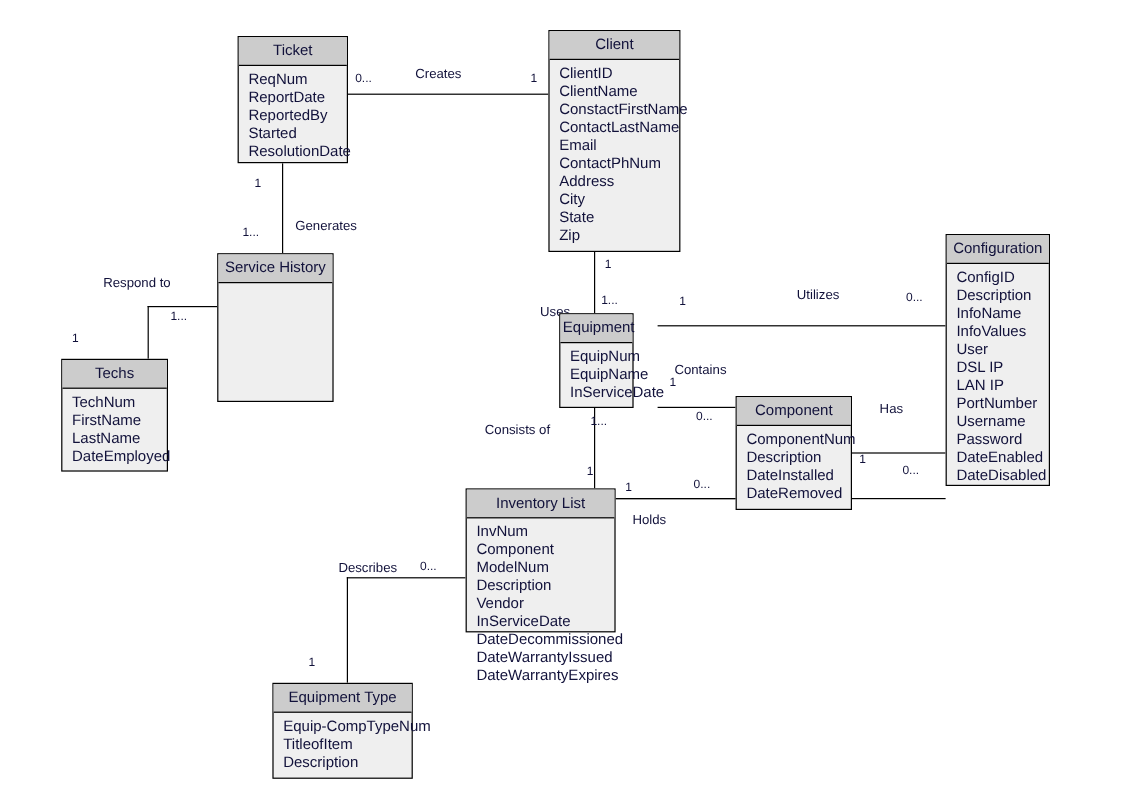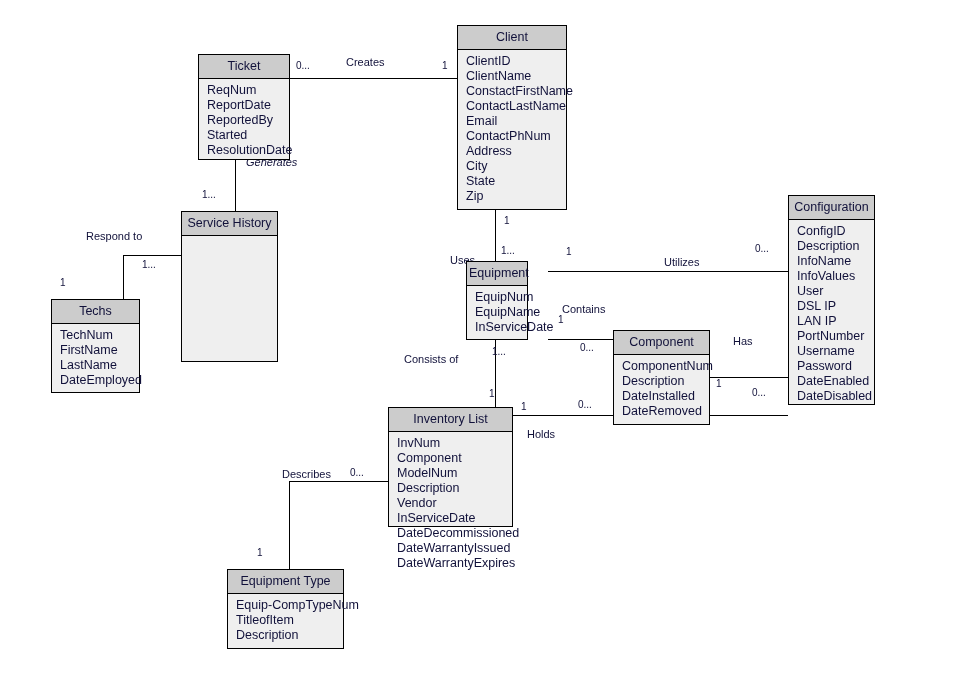--- a/index.html
+++ b/index.html
@@ -87,48 +87,48 @@
     <div class="edge edge-h" style="left: 548px; top: 339px; width: 65px;"></div>
     <div class="edge edge-h" style="left: 710px; top: 377px; width: 78px;"></div>
     <div class="edge edge-v" style="left: 495px; top: 340px; height: 67px;"></div>
     <div class="edge edge-h" style="left: 513px; top: 415px; width: 275px;"></div>
     <div class="edge edge-h" style="left: 513px; top: 415px; width: 100px;"></div>
     <div class="edge edge-h" style="left: 289px; top: 481px; width: 99px;"></div>
     <div class="edge edge-v" style="left: 289px; top: 481px; height: 88px;"></div>
     <div class="elabel" style="left: 346px; top: 56px;">Creates</div>
     <div class="card" style="left: 296px; top: 60px;">0...</div>
     <div class="card" style="left: 442px; top: 60px;">1</div>
-    <div class="elabel" style="left: 246px; top: 156px; font-style: italic;">Generates</div>
+    <div class="elabel" style="left: 246px; top: 183px;">Generates</div>
     <div class="card" style="left: 212px; top: 148px;">1</div>
     <div class="card" style="left: 202px; top: 189px;">1...</div>
     <div class="elabel" style="left: 86px; top: 230px;">Respond to</div>
     <div class="card" style="left: 142px; top: 259px;">1...</div>
     <div class="card" style="left: 60px; top: 277px;">1</div>
     <div class="elabel" style="left: 450px; top: 254px;">Uses</div>
     <div class="card" style="left: 504px; top: 215px;">1</div>
     <div class="card" style="left: 501px; top: 245px;">1...</div>
-    <div class="elabel" style="left: 632px; top: 256px; padding-left: 32px;">Utilizes</div>
+    <div class="elabel" style="left: 632px; top: 240px; padding-left: 32px;">Utilizes</div>
     <div class="card" style="left: 566px; top: 246px;">1</div>
     <div class="card" style="left: 755px; top: 243px;">0...</div>
     <div class="elabel" style="left: 562px; top: 303px;">Contains</div>
     <div class="card" style="left: 558px; top: 314px;">1</div>
     <div class="card" style="left: 580px; top: 342px;">0...</div>
     <div class="elabel" style="left: 733px; top: 335px;">Has</div>
     <div class="card" style="left: 716px; top: 378px;">1</div>
     <div class="card" style="left: 752px; top: 387px;">0...</div>
     <div class="elabel" style="left: 404px; top: 353px;">Consists of</div>
     <div class="card" style="left: 492px; top: 346px;">1...</div>
     <div class="card" style="left: 489px; top: 388px;">1</div>
     <div class="elabel" style="left: 527px; top: 428px;">Holds</div>
     <div class="card" style="left: 521px; top: 401px;">1</div>
     <div class="card" style="left: 578px; top: 399px;">0...</div>
     <div class="elabel" style="left: 282px; top: 468px;">Describes</div>
     <div class="card" style="left: 350px; top: 467px;">0...</div>
     <div class="card" style="left: 257px; top: 547px;">1</div>
-    <div class="entity" style="left: 198px; top: 30px; width: 92px; height: 106px; margin-top: 24px;">
+    <div class="entity" style="left: 198px; top: 30px; width: 92px; height: 106px;">
       <div class="entity-header">Ticket</div>
       <div class="entity-body">
         <div class="attr">ReqNum</div>
         <div class="attr">ReportDate</div>
         <div class="attr">ReportedBy</div>
         <div class="attr">Started</div>
         <div class="attr">ResolutionDate</div>
       </div>
     </div>
     <div class="entity" style="left: 457px; top: 25px; width: 110px; height: 185px;">
@@ -139,21 +139,21 @@
         <div class="attr">ConstactFirstName</div>
         <div class="attr">ContactLastName</div>
         <div class="attr">Email</div>
         <div class="attr">ContactPhNum</div>
         <div class="attr">Address</div>
         <div class="attr">City</div>
         <div class="attr">State</div>
         <div class="attr">Zip</div>
       </div>
     </div>
-    <div class="entity" style="left: 181px; top: 211px; width: 97px; height: 151px;">
+    <div class="entity" style="left: 181px; top: 211px; width: 97px; height: 124px;">
       <div class="entity-header">Service History</div>
     </div>
     <div class="entity" style="left: 51px; top: 299px; width: 89px; height: 94px;">
       <div class="entity-header">Techs</div>
       <div class="entity-body">
         <div class="attr">TechNum</div>
         <div class="attr">FirstName</div>
         <div class="attr">LastName</div>
         <div class="attr">DateEmployed</div>
       </div>

